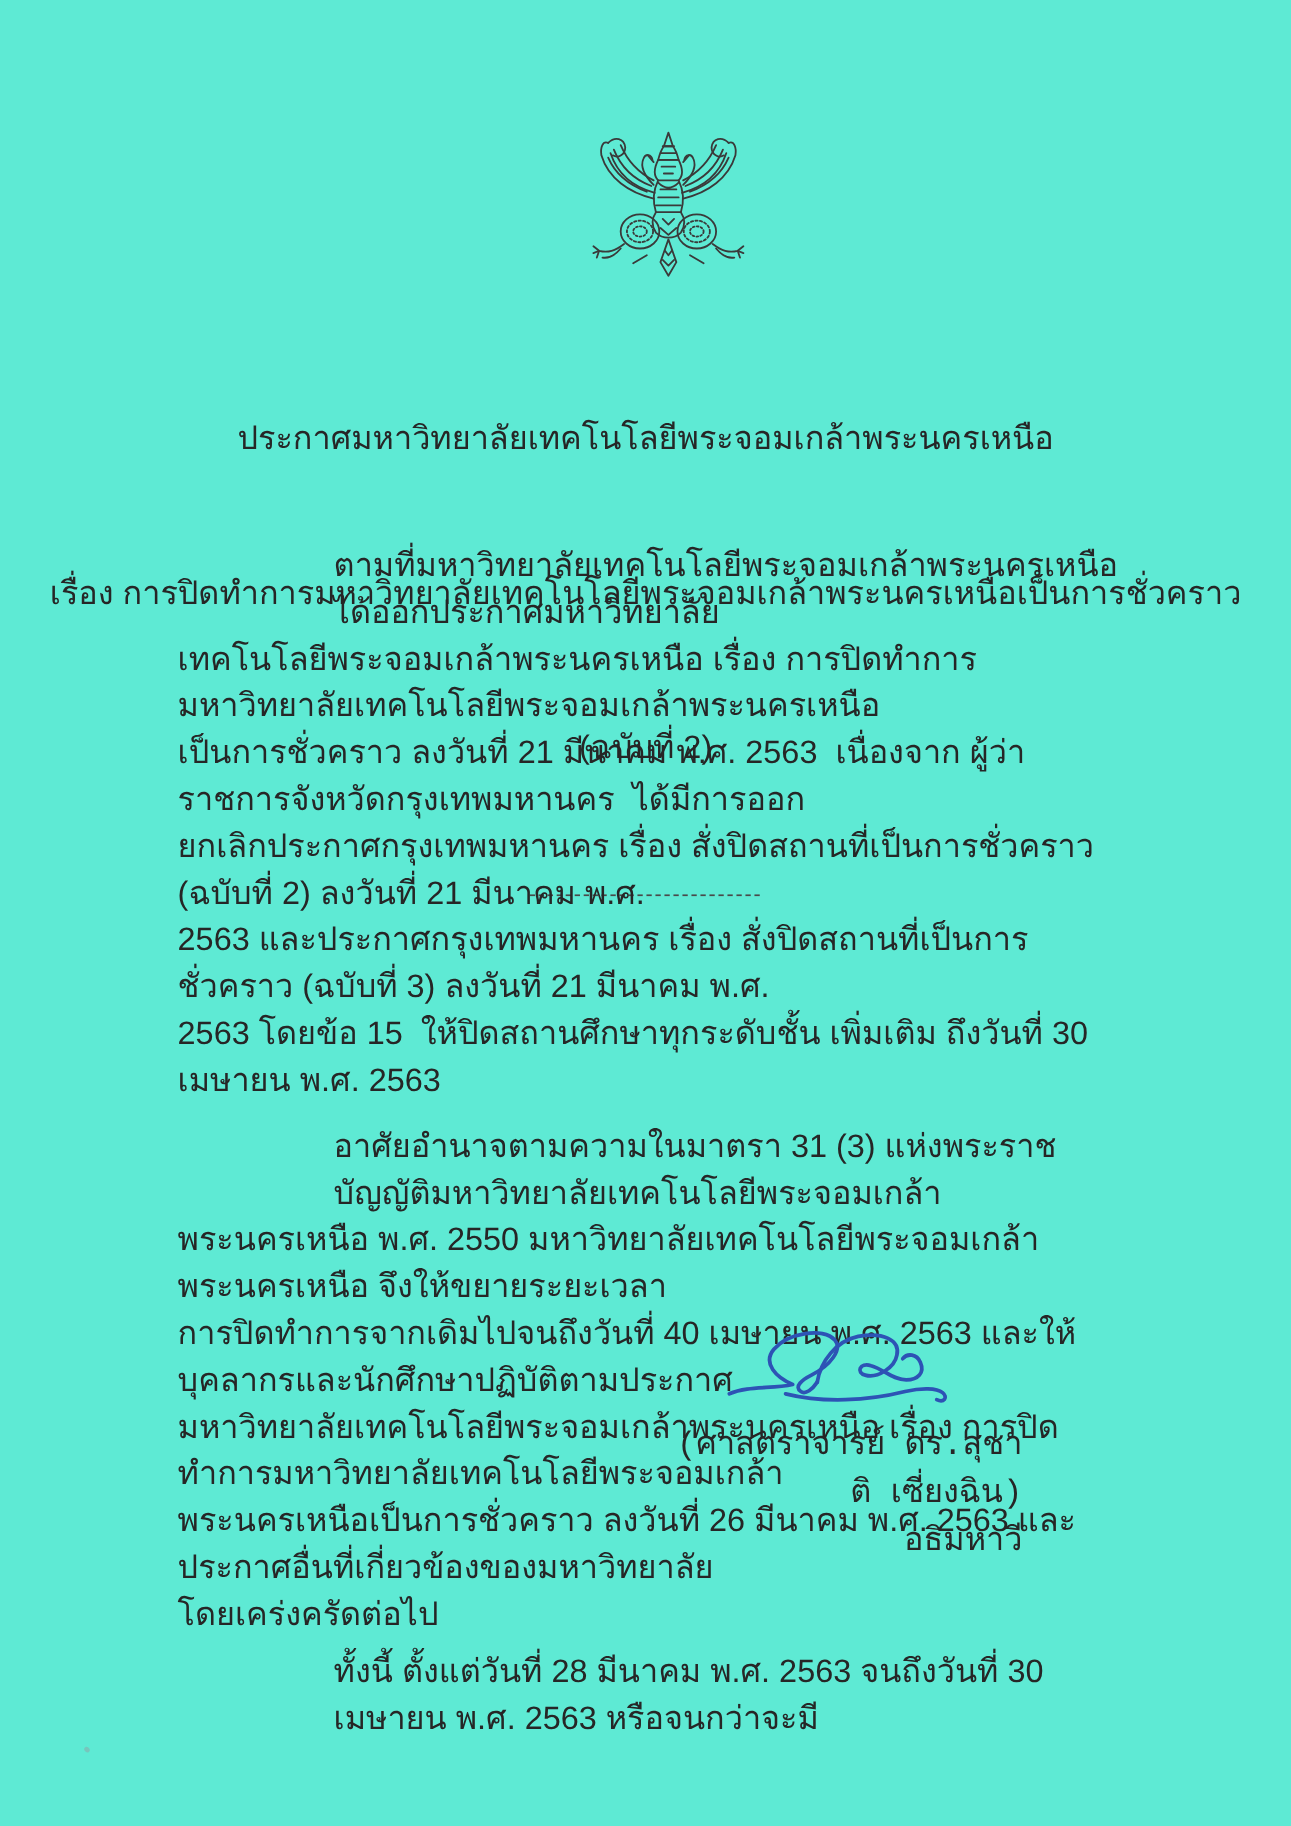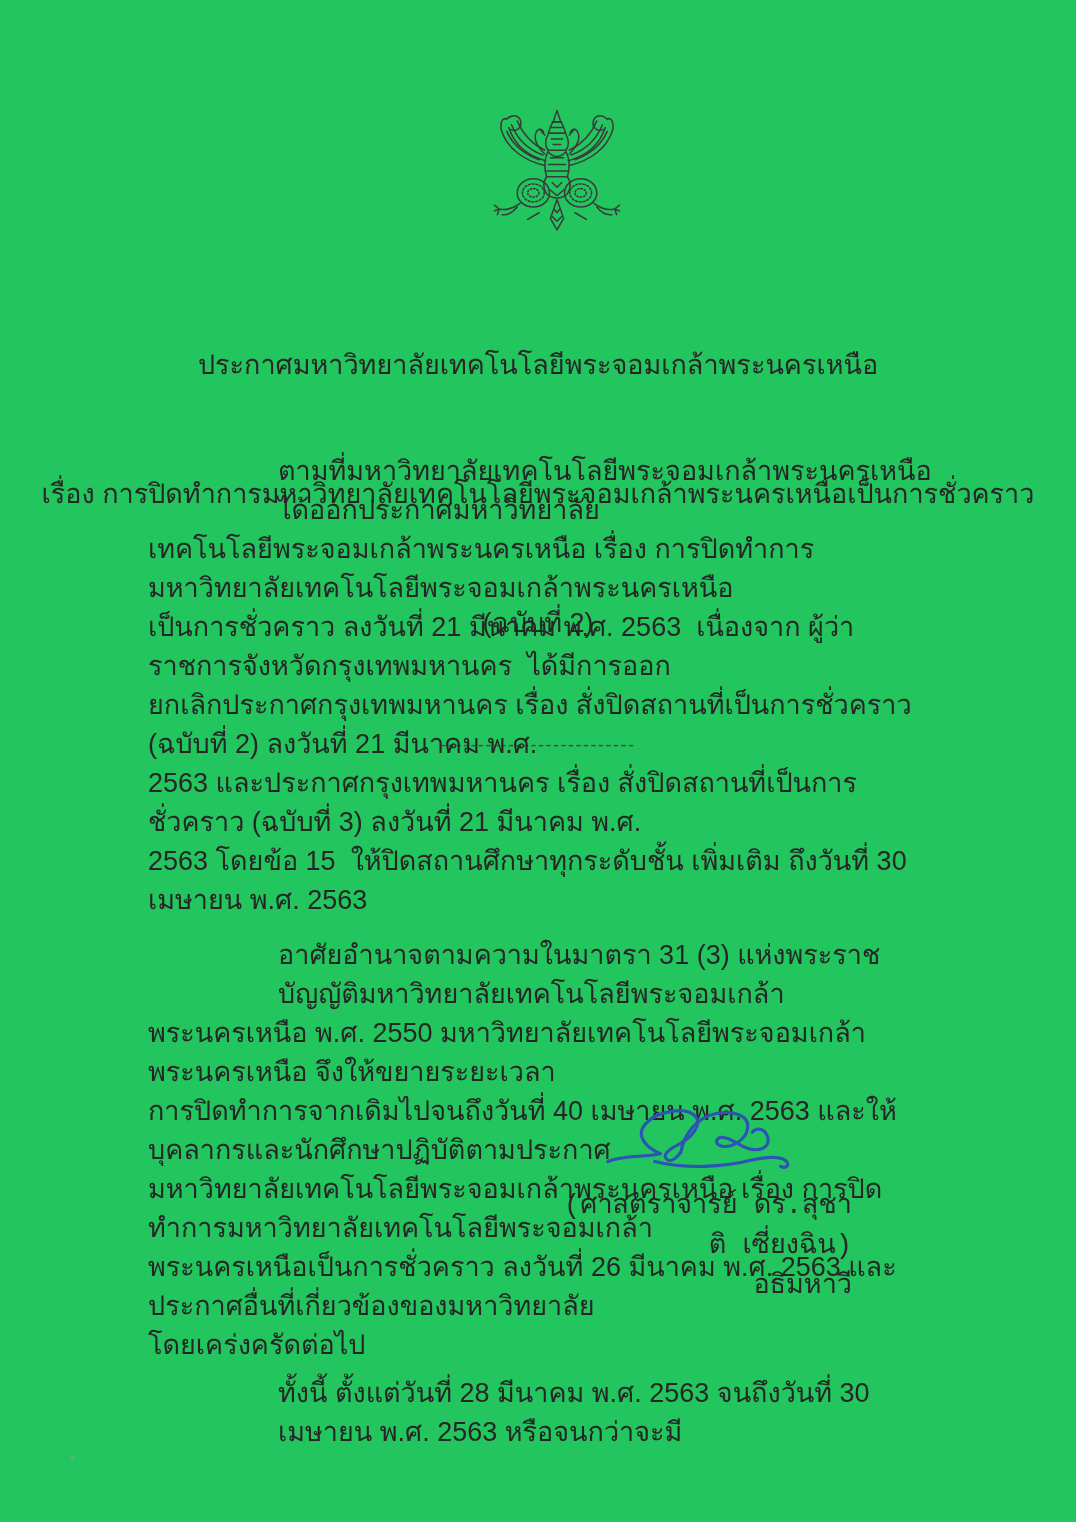--- a/index.html
+++ b/index.html
@@ -1,20 +1,20 @@
 <!DOCTYPE html>
 <html><head>
 <meta charset="utf-8">
 <style>
   html,body { margin:0; padding:0; background:#e8e8e8; }
   .page {
     position:relative;
     width:1076px; height:1522px;
     margin:0 auto;
-    background:#22c55e;
+    background:#5eead4;
     color:#262626;
     font-family:"Liberation Sans","DejaVu Sans",sans-serif;
     overflow:hidden;
   }
   
   .emblem { position:absolute; top:104px; left:486px; width:142px; height:138px; }
   .emblem svg { width:100%; height:100%; }
 
   
   .titles {

